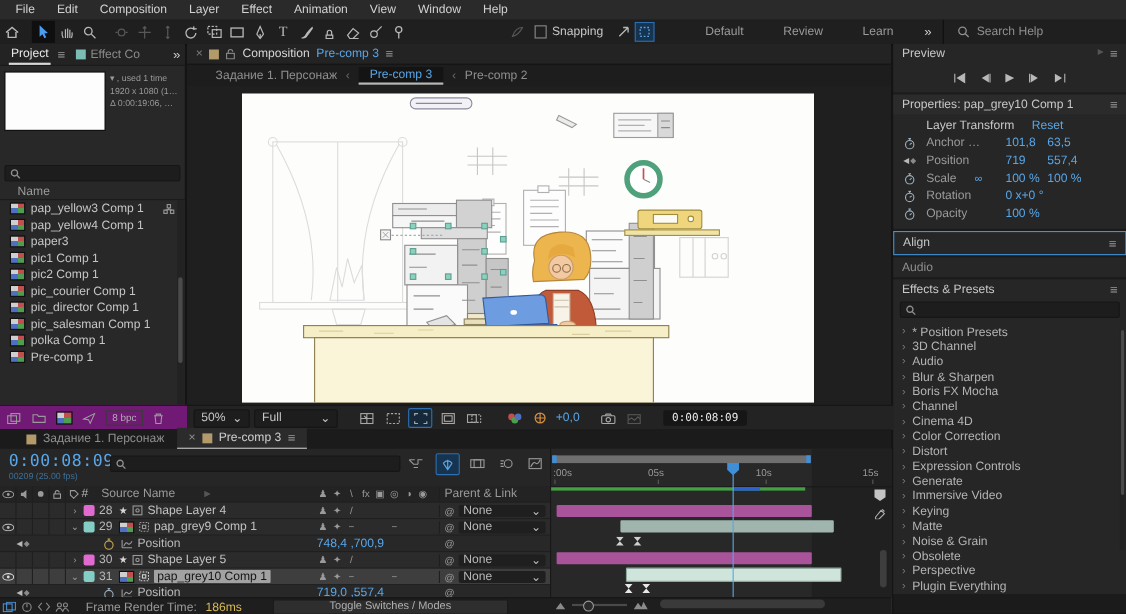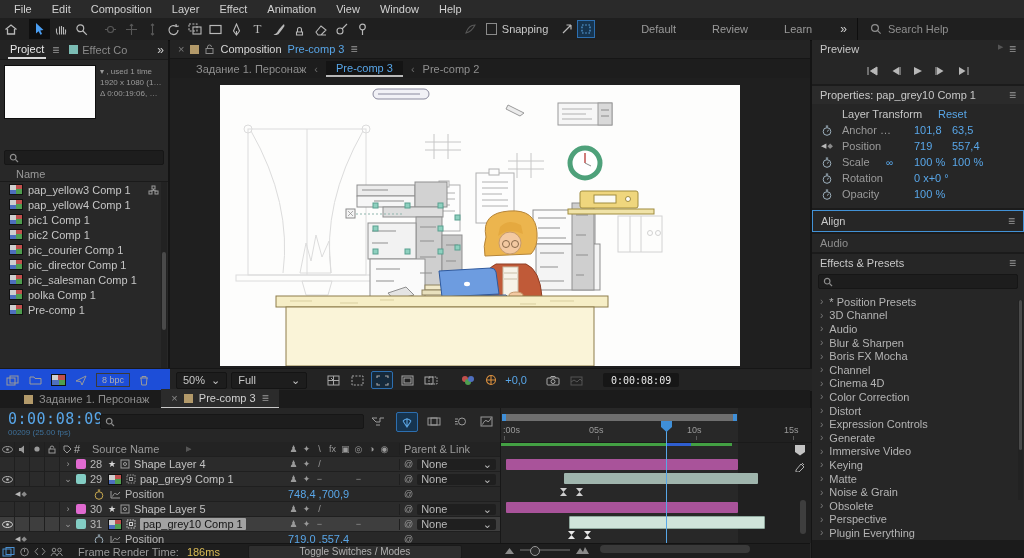--- a/index.html
+++ b/index.html
@@ -35,21 +35,21 @@
   .searchwell{height:13px;background:#1d1d1d;border:1px solid #161616;border-radius:2px;display:flex;align-items:center;padding-left:4px;color:#8a8a8a}
   #psearch{position:absolute;left:4px;top:110px;width:154px}
   .pname{position:absolute;left:16px;top:128px;color:#9a9a9a}
   .pdiv{position:absolute;left:0;top:141px;width:168px;border-top:1px solid #1a1a1a}
   .plist{position:absolute;left:0;top:142px;width:160px;height:186px;overflow:hidden}
   .pj-row{height:15px;display:flex;align-items:center;padding-left:9px;gap:5px;color:#c6c6c6}
   .comp-chip{width:12px;height:9px;flex:0 0 auto;border:1px solid #101010;
      background:conic-gradient(#c0504d 0 25%,#4f9e4f 0 50%,#4f6fbf 0 75%,#cfcfcf 0)}
   .pscroll{position:absolute;left:161px;top:142px;width:6px;height:186px;background:#222}
   .pscroll i{position:absolute;left:1px;top:70px;width:4px;height:78px;background:#4a4a4a;border-radius:2px}
-  .pfoot{position:absolute;left:0;top:328px;width:168px;height:22px;background:#1d4ed8;border-top:1px solid #1a1a1a;display:flex;align-items:center;gap:9px;padding-left:6px;color:#9a9a9a}
+  .pfoot{position:absolute;left:0;top:328px;width:168px;height:22px;background:#701a75;border-top:1px solid #1a1a1a;display:flex;align-items:center;gap:9px;padding-left:6px;color:#9a9a9a}
   .bpc{border:1px solid #3a3a3a;padding:0 5px;font-size:9px;line-height:12px;color:#b0b0b0}
   
   #viewer{position:absolute;left:170px;top:0;width:640px;height:350px;background:#232323}
   .vhead{height:18px;display:flex;align-items:center;gap:6px;padding-left:8px;background:#232323}
   .tan-sq{width:9px;height:9px;background:#b39a6a;display:inline-block;flex:0 0 auto}
   .vtitle{color:#d6d6d6}
   .vname{color:#58a6e8}
   .vcrumbs{height:20px;display:flex;align-items:center;gap:8px;padding-left:26px;background:#1d1d1d;border-top:1px solid #161616}
   .crumb-dim{color:#8f8f8f}
   .crumb-sep{color:#6a6a6a}
@@ -105,21 +105,21 @@
   .lrow.sub{background:#282828}
   .avc{width:14px;height:14px;display:flex;align-items:center;justify-content:center;flex:0 0 auto;border-right:1px solid #1f1f1f;color:#b0b0b0}
   .expcell{width:16px;text-align:center;color:#9a9a9a;flex:0 0 auto;font-size:9px}
   .lblsw{width:10px;height:10px;border-radius:2px;flex:0 0 auto;margin-right:4px}
   .numc{width:18px;color:#b8b8b8;flex:0 0 auto}
   .namec{flex:1 1 auto;display:flex;align-items:center;gap:4px;overflow:hidden;white-space:nowrap}
   .staric{color:#d8d8d8;font-size:9px}
   .boxic{color:#9a9a9a}
   .swgrp{width:112px;display:flex;flex:0 0 auto}
   .sw{width:13px;text-align:center;color:#9a9a9a;font-size:9px}
-  .parc{width:96px;display:flex;align-items:flex-start;gap:4px;flex:0 0 auto;border-left:1px solid #1f1f1f;padding-left:4px}
+  .parc{width:96px;display:flex;align-items:flex-end;gap:4px;flex:0 0 auto;border-left:1px solid #1f1f1f;padding-left:4px}
   .pick{color:#9a9a9a;font-size:9px}
   .pdrop{flex:1;height:11px;background:#1f1f1f;border-radius:2px;display:flex;align-items:center;justify-content:space-between;padding:0 4px;color:#b8b8b8;margin-right:4px}
   .propname{color:#b8b8b8;margin-left:4px}
   .propval{color:#58a6e8;margin-left:auto;width:112px}
   .stopw{color:#9db0bd;display:flex}
   .selname{background:#a2a2a2;color:#141414;padding:0 3px;border-radius:1px}
   
   .tgraph{position:absolute;left:500px;top:18px;width:310px;height:150px;background:#282828;border-left:1px solid #181818}
   .tg-dark{position:absolute;left:237px;top:0;width:73px;height:135px;background:#202020}
   .warea{position:absolute;left:1px;top:6px;width:235px;height:7px;background:#6f6f6f}
@@ -308,20 +308,24 @@
         <div class="pj-row">
         <span class="comp-chip"></span>
         <span>pap_yellow3 Comp 1</span>
       </div>
         <div class="pj-row">
         <span class="comp-chip"></span>
         <span>pap_yellow4 Comp 1</span>
       </div>
         <div class="pj-row">
         <span class="comp-chip"></span>
+        <span>paper3</span>
+      </div>
+        <div class="pj-row">
+        <span class="comp-chip"></span>
         <span>pic1 Comp 1</span>
       </div>
         <div class="pj-row">
         <span class="comp-chip"></span>
         <span>pic2 Comp 1</span>
       </div>
         <div class="pj-row">
         <span class="comp-chip"></span>
         <span>pic_courier Comp 1</span>
       </div>

